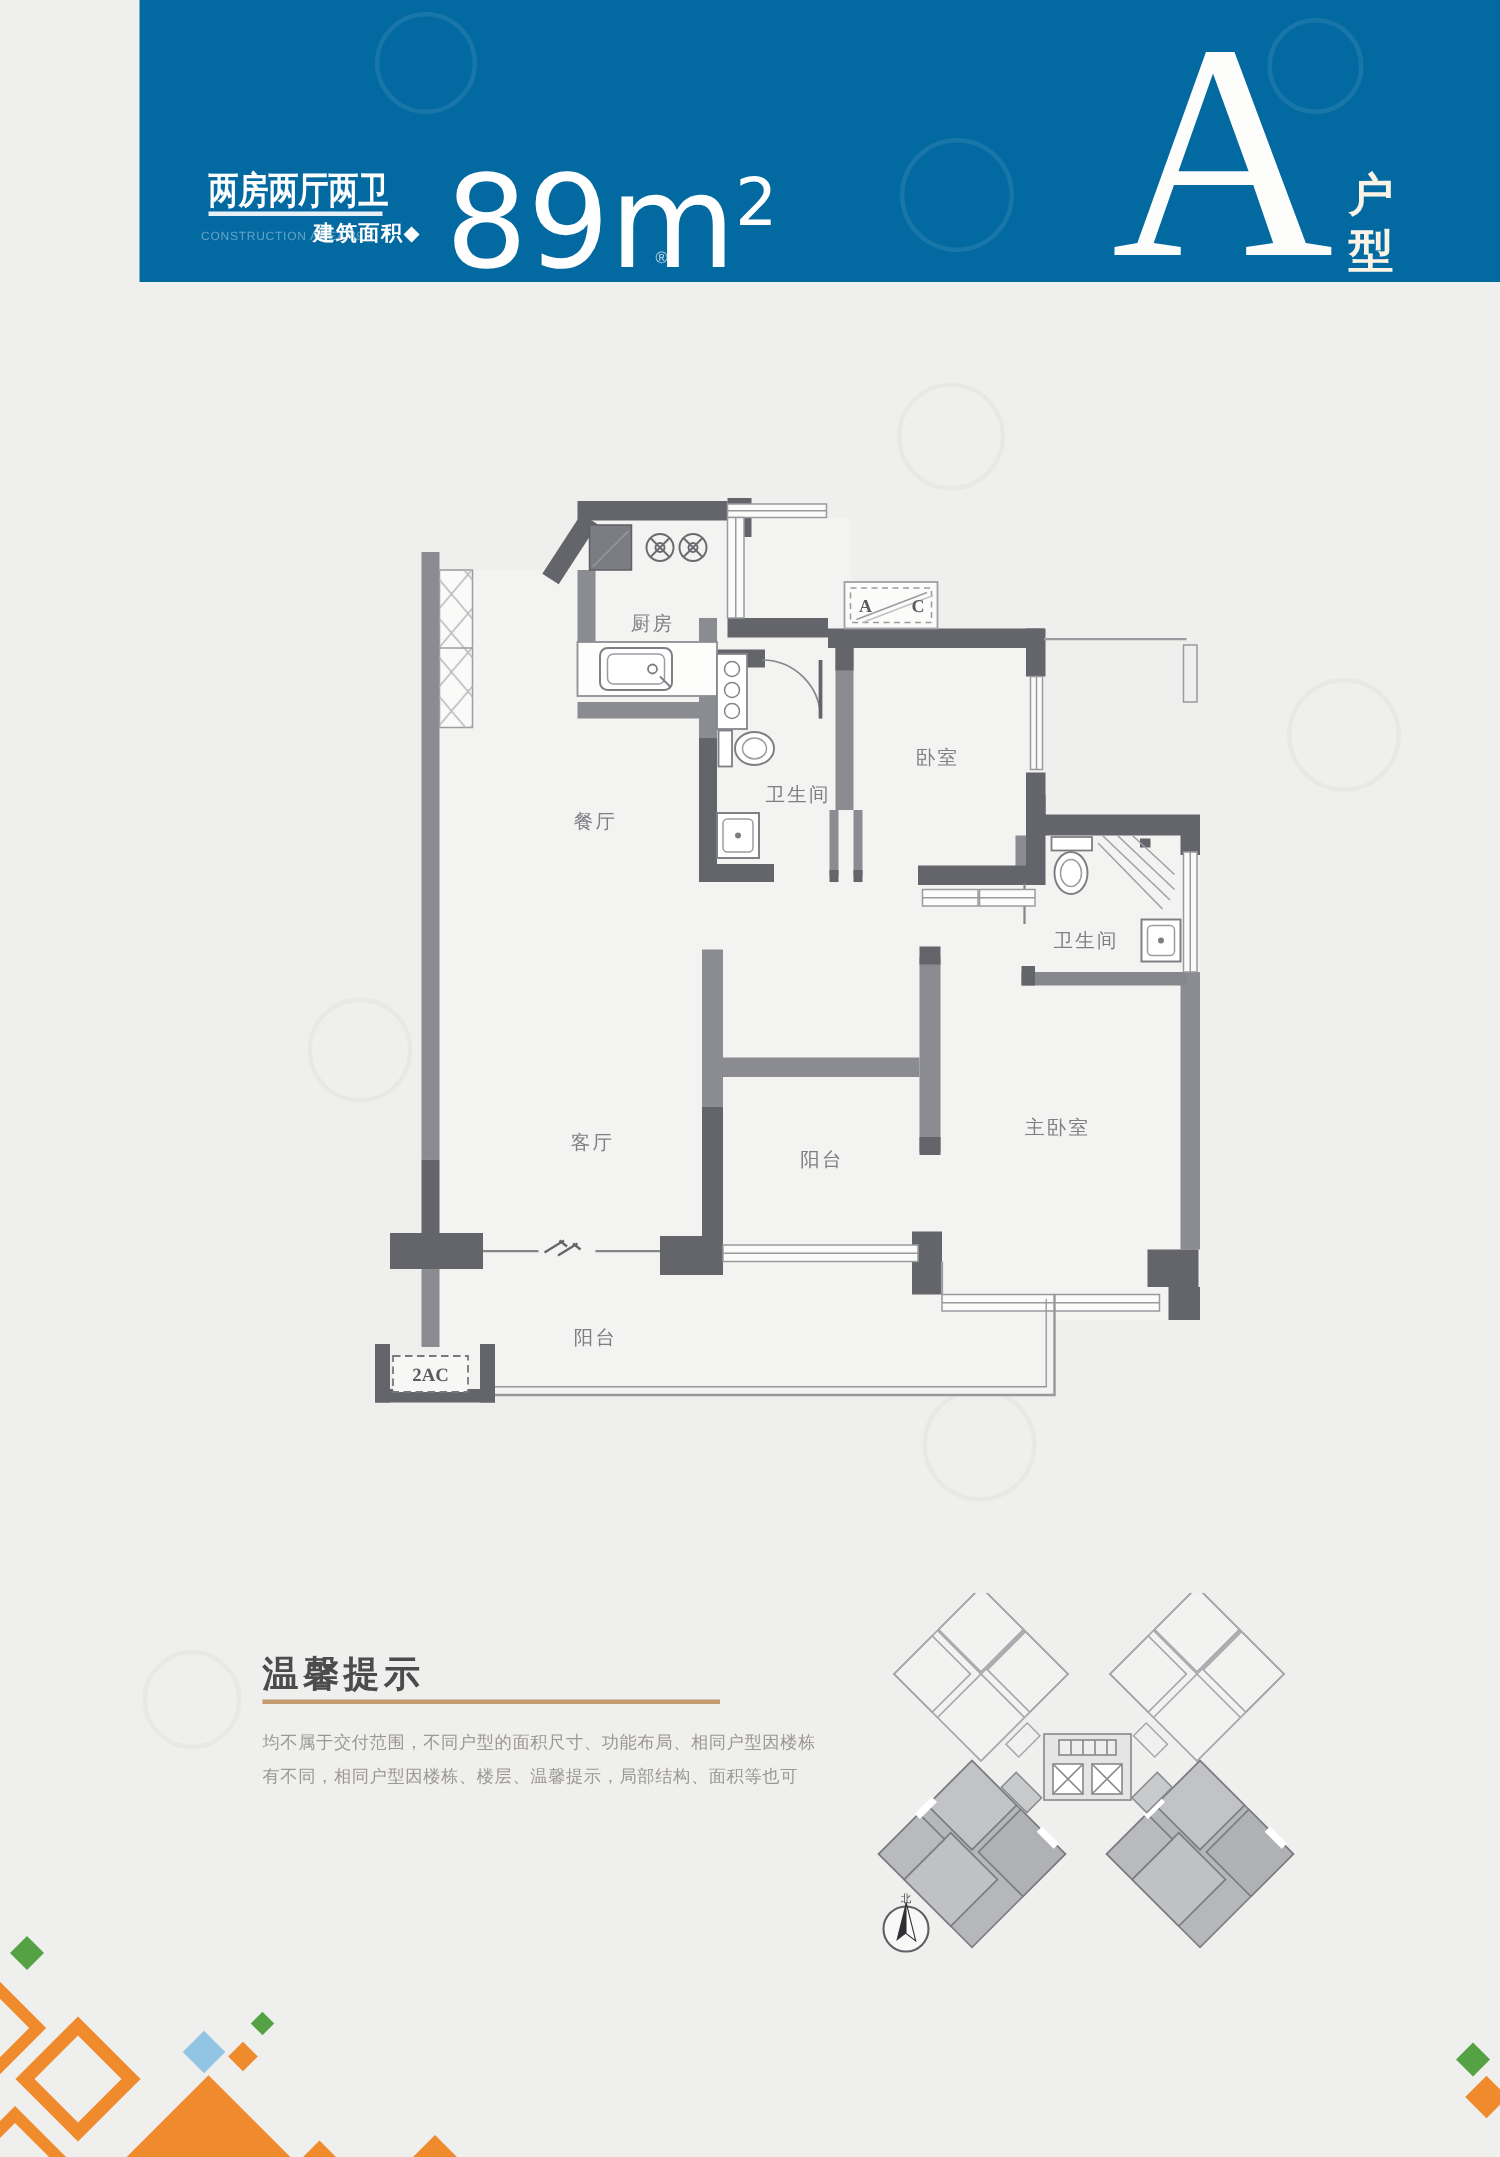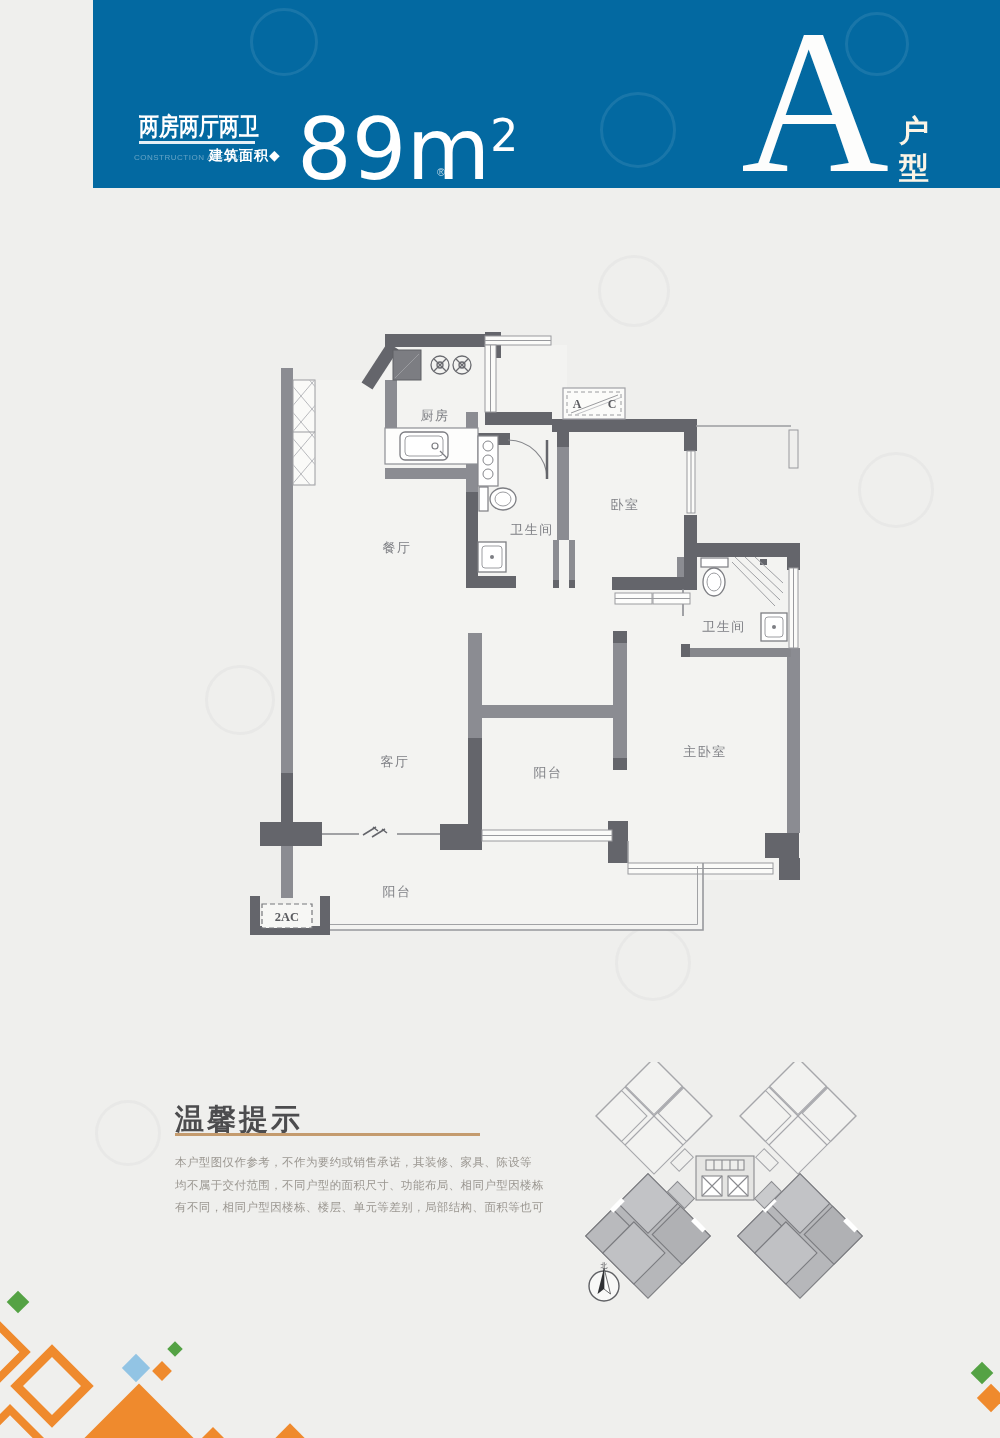--- a/index.html
+++ b/index.html
@@ -46,21 +46,21 @@
   
   .wm{position:absolute;border-radius:50%;border:3px solid currentColor;pointer-events:none;}
   .wm.on-banner{color:#ffffff;opacity:.09;}
   .wm.on-page{color:#8a8a8a;opacity:.06;}
   
   .plan-svg{position:absolute;left:235px;top:318px;}
   .room-label{fill:#7e7f84;font-size:13px;letter-spacing:1.5px;font-family:"Liberation Sans","DejaVu Sans",sans-serif;}
   .marker-serif{font-family:"Liberation Serif","DejaVu Serif",serif;fill:#5a5b5f;font-weight:bold;}
   
   .notice-title{
-    position:absolute;left:175px;top:1100px;font-size:29px;font-weight:bold;color:#4c4c4e;letter-spacing:3px;
+    position:absolute;left:175px;top:1100px;font-size:24px;font-weight:bold;color:#4c4c4e;letter-spacing:3px;
   }
   .notice-underline{position:absolute;left:175px;top:1133px;width:305px;height:3px;background:#c49b6e;}
   .notice-body{position:absolute;left:175px;top:1151px;width:330px;}
   .notice-line{font-size:11.5px;line-height:22.5px;color:#9b9791;letter-spacing:.4px;white-space:nowrap;}
   
   .siteplan-svg{position:absolute;left:578px;top:1062px;}
   
   .decor-left{position:absolute;left:0;top:1282px;}
   .decor-right{position:absolute;left:950px;top:1350px;}
 </style>
@@ -277,23 +277,22 @@
   <text class="room-label" x="489" y="313" text-anchor="middle" font-size="12">卫生间</text>
   <text class="room-label" x="160" y="448" text-anchor="middle">客厅</text>
   <text class="room-label" x="313" y="459" text-anchor="middle">阳台</text>
   <text class="room-label" x="470" y="438" text-anchor="middle">主卧室</text>
   <text class="room-label" x="162" y="578" text-anchor="middle">阳台</text>
 </svg>
 
 <div class="notice-title">温馨提示</div>
 <div class="notice-underline"></div>
 <div class="notice-body">
-  <div class="notice-line">本户型图仅作参考，不作为要约或销售承诺，其装修、家具、陈设等</div>
   <div class="notice-line">均不属于交付范围，不同户型的面积尺寸、功能布局、相同户型因楼栋</div>
-  <div class="notice-line">有不同，相同户型因楼栋、楼层、单元等差别，局部结构、面积等也可</div>
+  <div class="notice-line">有不同，相同户型因楼栋、楼层、温馨提示，局部结构、面积等也可</div>
 </div>
 
 <svg class="siteplan-svg" width="292" height="258" viewBox="0 0 292 258">
 
   <g transform="translate(76,54) rotate(45)" fill="#f2f2f0" stroke="#a6a7ab" stroke-width="1.1">
     <rect x="-41" y="-41" width="82" height="82"></rect>
     <rect x="-41" y="-41" width="40" height="40" fill="none"></rect>
     <rect x="1" y="-41" width="40" height="36" fill="none"></rect>
     <rect x="-41" y="5" width="36" height="36" fill="none"></rect>
     <line x1="-41" y1="0" x2="41" y2="0"></line>

